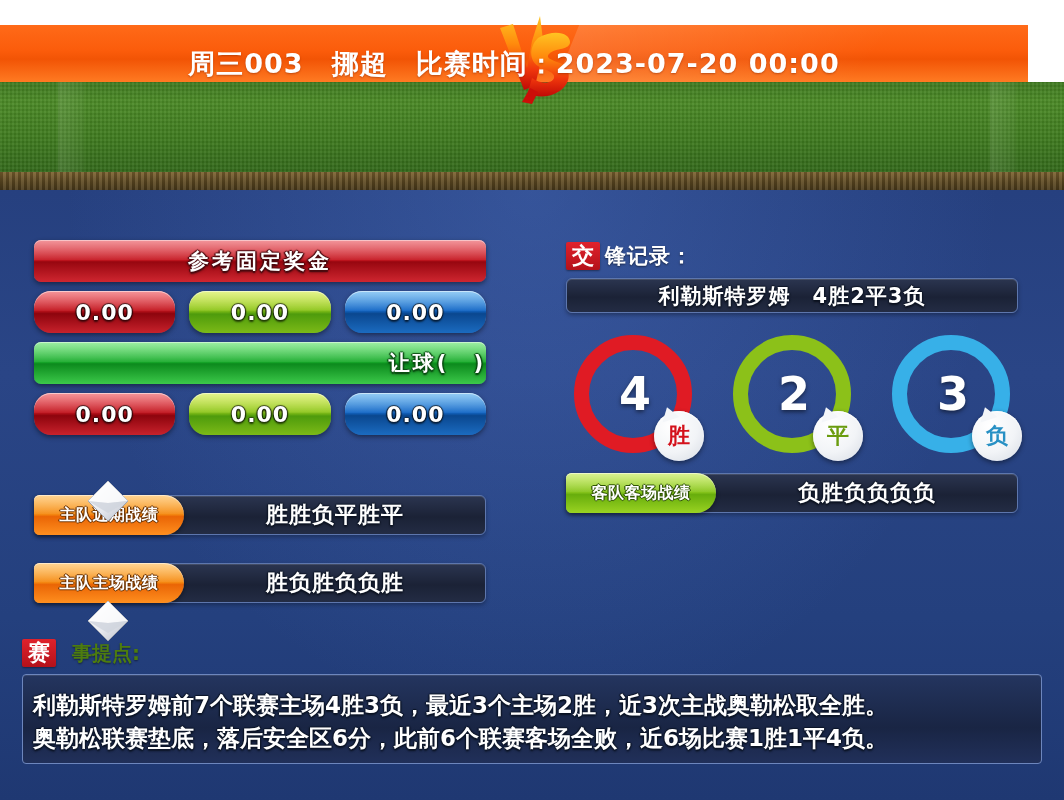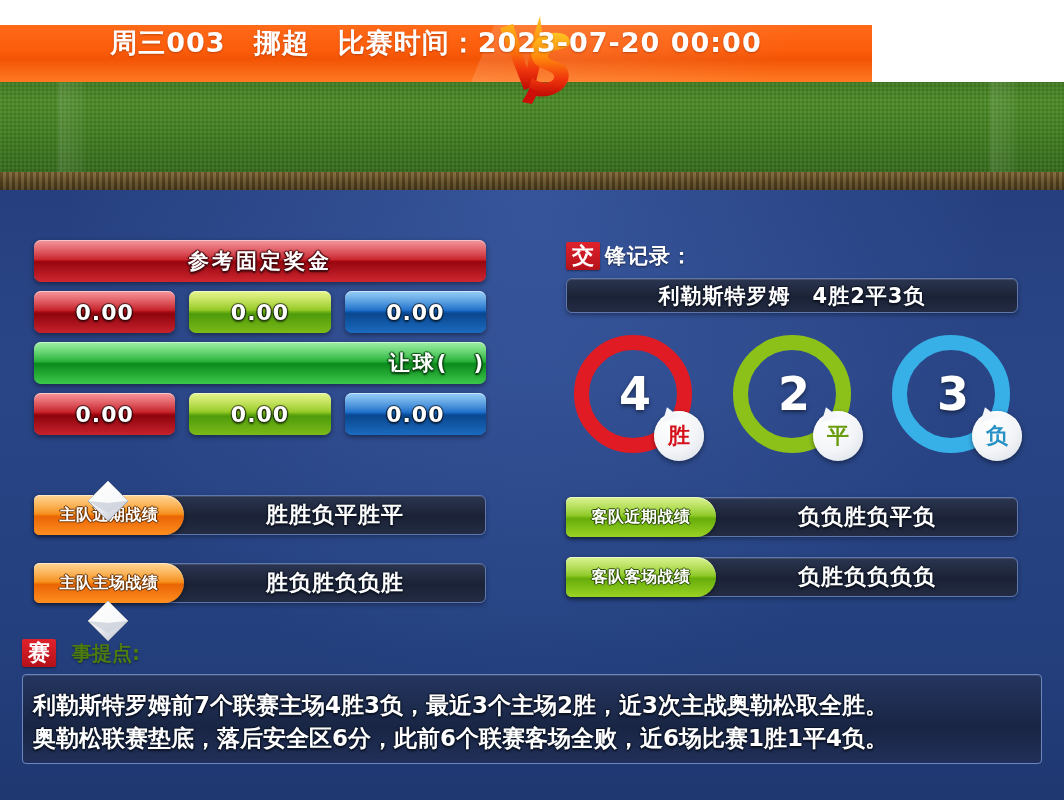--- a/index.html
+++ b/index.html
@@ -6,23 +6,23 @@
   html,body { width:1064px; height:800px; }
   body {
     background:#ffffff;
     font-family:"DejaVu Sans","Liberation Sans",sans-serif;
     overflow:hidden;
   }
   .page { position:relative; width:1064px; height:800px; background:#fff; }
 
   
   .header-bar {
-    position:absolute; left:0; top:25px; width:872px; height:57px;
+    position:absolute; left:0; top:25px; width:1028px; height:57px;
     background:linear-gradient(180deg,#ff6a18 0%,#fb5c0b 45%,#f25405 60%,#ff7a22 100%);
-    display:flex; align-items:flex-start; justify-content:center;
+    display:flex; align-items:flex-end; justify-content:center;
     overflow:hidden;
   }
   .header-bar:after{
     content:""; position:absolute; left:55%; top:-40px; width:420px; height:150px;
     background:linear-gradient(110deg,rgba(255,255,255,.14),rgba(255,255,255,0) 70%);
     transform:skewX(-22deg);
   }
   .header-title {
     position:relative; z-index:2;
     color:#fff; font-size:27px; font-weight:bold; letter-spacing:1px;
@@ -97,21 +97,21 @@
   .bar-green .bar-label {
     text-shadow:-1.5px 0 1px #0a4d12, 1.5px 0 1px #0a4d12, 0 -1.5px 1px #0a4d12,
                 0 1.5px 1px #0a4d12, 0 2px 3px rgba(0,0,0,.5);
   }
   .gem {
     position:absolute; left:46px; top:-7px; z-index:4; width:56px; height:56px;
   }
 
   .odds-row { display:flex; gap:14px; margin:9px 0; }
   .odds {
-    flex:1; height:42px; border-radius:7px; position:relative;
+    flex:1; height:42px; border-radius:17px; position:relative;
     display:flex; align-items:center; justify-content:center;
     box-shadow:0 2px 5px rgba(0,0,0,.45), inset 0 1px 0 rgba(255,255,255,.5);
     overflow:hidden;
   }
   .odds .gloss {
     position:absolute; left:0; top:0; width:100%; height:48%;
     background:linear-gradient(180deg,rgba(255,255,255,.42),rgba(255,255,255,.04));
   }
   .odds-red   { background:linear-gradient(180deg,#ef4a52 0%,#c2151e 46%,#8d040d 54%,#c8222c 100%); }
   .odds-green { background:linear-gradient(180deg,#d2ec3c 0%,#8fc61b 45%,#4e9b0c 55%,#7cba17 100%); }
@@ -376,28 +376,20 @@
       </div>
       <div class="ring-wrap">
         <div class="ring" style="border:15px solid #37b0e8;"></div>
         <div class="ring-num">3</div>
         <div class="ring-badge">
           <span style="color:#2790c4">负</span>
         </div>
       </div>
     </div>
 
-    <div class="form-row" style="margin-top:44px">
-      <div class="form-bg"></div>
-      <div class="form-tag tag-green">
-        <div class="gloss"></div>
-        <span class="form-tag-txt">客队近期战绩</span>
-      </div>
-      <div class="form-val">负负胜负平负</div>
-    </div>
 
     <div class="form-row" style="margin-top:20px">
       <div class="form-bg"></div>
       <div class="form-tag tag-green">
         <div class="gloss"></div>
         <span class="form-tag-txt">客队客场战绩</span>
       </div>
       <div class="form-val">负胜负负负负</div>
     </div>
   </div>

